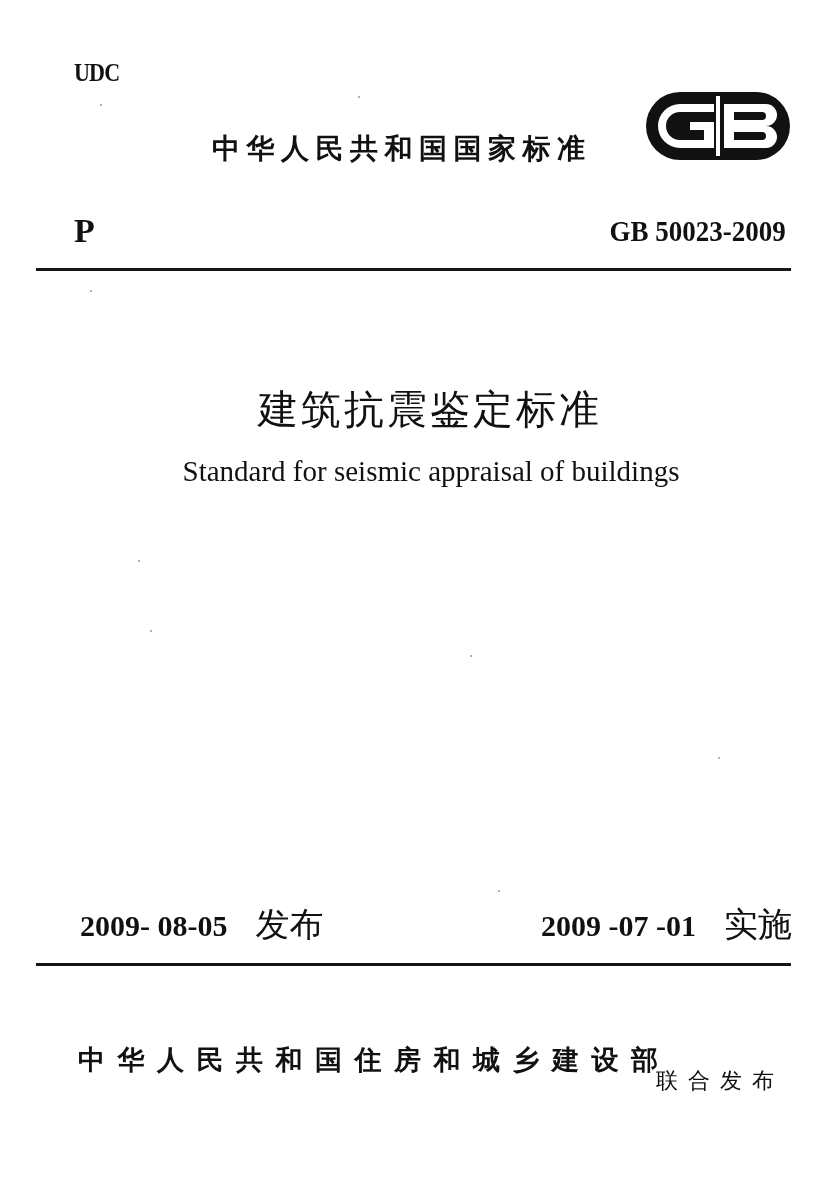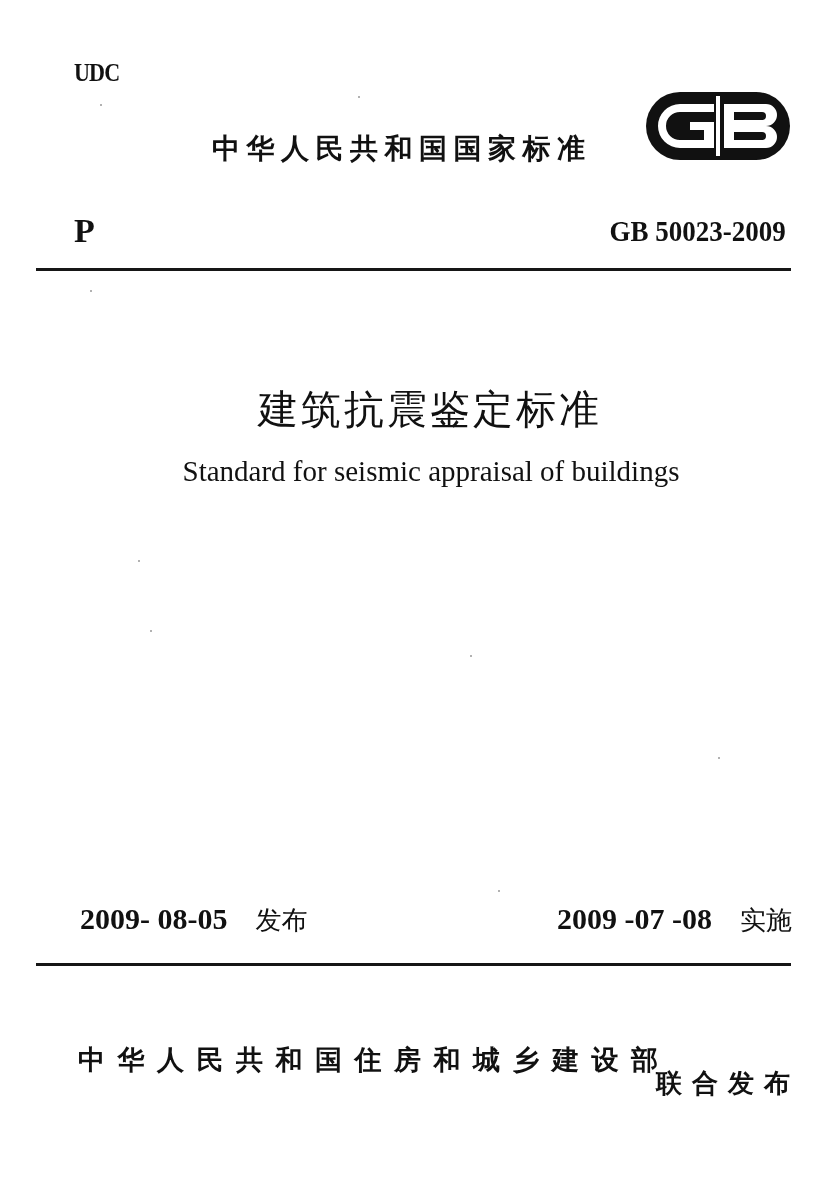--- a/index.html
+++ b/index.html
@@ -10,25 +10,25 @@
   .gb-logo { left: 644px; top: 90px; width: 148px; height: 72px; }
   .p-class { left: 74px; top: 212px; font-family: "Liberation Serif", "DejaVu Serif", serif; font-weight: bold; font-size: 34px; }
   .std-no { right: 40px; top: 214px; font-family: "Liberation Serif", "DejaVu Serif", serif; font-weight: bold; font-size: 30px; white-space: nowrap; transform: scaleX(0.9); transform-origin: right top; }
   .rule { left: 36px; width: 755px; height: 3px; background: #161616; }
   .rule.top { top: 268px; }
   .rule.bottom { top: 963px; }
   .title-cn { left: 0; width: 860px; top: 382px; text-align: center; font-family: "DejaVu Serif", serif; font-size: 40px; letter-spacing: 3px; white-space: nowrap; }
   .title-en { left: 0; width: 862px; top: 455px; text-align: center; font-family: "Liberation Serif", "DejaVu Serif", serif; font-size: 29px; white-space: nowrap; }
   .date-issue { left: 80px; top: 902px; font-family: "Liberation Serif", "DejaVu Serif", serif; font-weight: bold; font-size: 30px; white-space: nowrap; }
   .date-impl { right: 34px; top: 902px; font-family: "Liberation Serif", "DejaVu Serif", serif; font-weight: bold; font-size: 30px; white-space: nowrap; }
-  .cn-label { font-family: "DejaVu Sans", sans-serif; font-weight: normal; font-size: 26px; margin-left: 28px; }
+  .cn-label { font-family: "DejaVu Sans", sans-serif; font-weight: normal; font-size: 34px; margin-left: 28px; }
   .pub-block { left: 78px; top: 1040px; font-family: "DejaVu Sans", sans-serif; font-weight: bold; font-size: 27px; line-height: 40px; white-space: nowrap; }
   .pub-line1 { letter-spacing: 12.5px; }
   .pub-line2 { letter-spacing: 0.5px; }
-  .joint { left: 656px; top: 1066px; font-family: "DejaVu Sans", sans-serif; font-weight: bold; font-size: 26px; letter-spacing: 10px; white-space: nowrap; }
+  .joint { left: 656px; top: 1066px; font-family: "DejaVu Sans", sans-serif; font-weight: normal; font-size: 22px; letter-spacing: 10px; white-space: nowrap; }
   .speck { position: absolute; width: 2px; height: 2px; background: #999; border-radius: 1px; }
 </style>
 </head>
 <body>
 
 <div class="abs udc">UDC</div>
 
 <div class="abs national">中华人民共和国国家标准</div>
 
 <div class="abs gb-logo">
@@ -55,21 +55,21 @@
 
 <div class="abs title-cn">建筑抗震鉴定标准</div>
 
 <div class="abs title-en">Standard for seismic appraisal of buildings</div>
 
 <div class="abs date-issue">
   <span>2009- 08-05</span><span class="cn-label">发布</span>
 </div>
 
 <div class="abs date-impl">
-  <span>2009 -07 -08</span><span class="cn-label">实施</span>
+  <span>2009 -07 -01</span><span class="cn-label">实施</span>
 </div>
 
 <div class="abs rule bottom"></div>
 
 <div class="abs pub-block">
   <div class="pub-line1">中华人民共和国住房和城乡建设部</div>
 </div>
 
 <div class="abs joint">联合发布</div>
 

